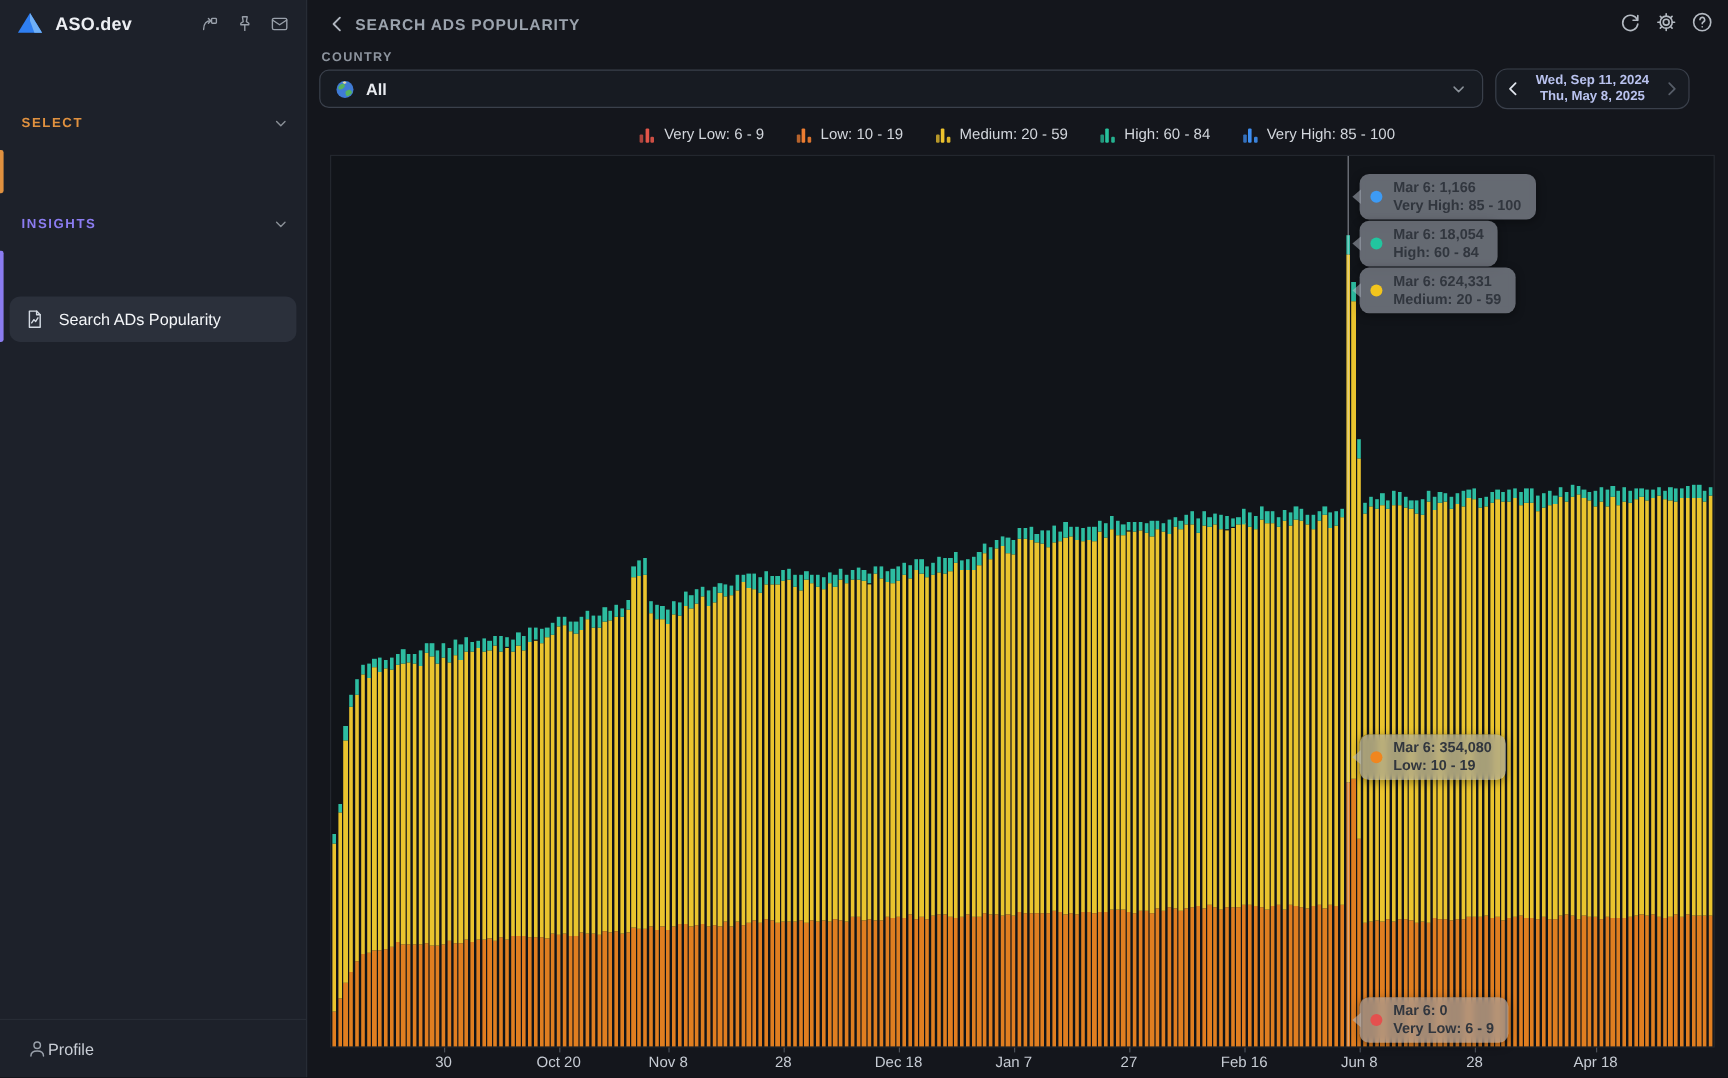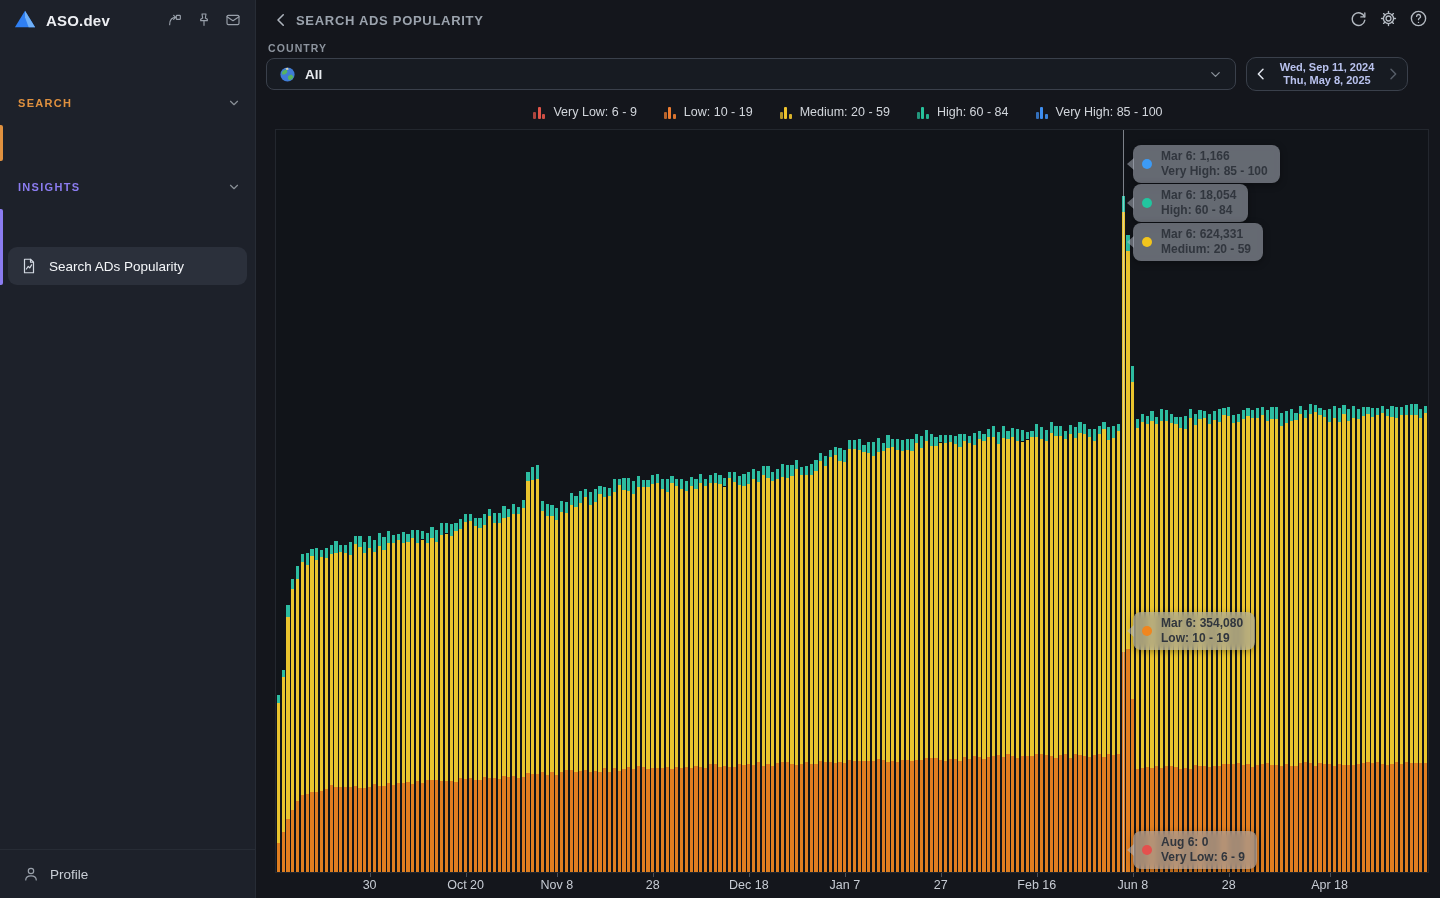--- a/index.html
+++ b/index.html
@@ -27,21 +27,21 @@
   .sb-item.active { background:#2b303b; color:#f4f6f9; }
   .sb-item.active svg { stroke:#d3d9e2; }
   .it-store { top:125px; }
   .it-anomaly { top:209px; }
   .it-search { top:247px; height:38px; }
 
   .accent { position:absolute; left:0; width:3px; border-radius:0 2px 2px 0; }
   .accent-tools { top:125px; height:36px; }
   .accent-insights { top:209px; height:76px; }
 
-  .sb-footer { position:absolute; left:0; right:0; bottom:0; height:49px; border-top:1px solid #272c35; display:flex; align-items:center; padding:0 22px; gap:10px; color:#c9ced6; font-size:13.5px; cursor:pointer; }
+  .sb-footer { position:absolute; left:0; right:0; bottom:0; height:49px; border-top:1px solid #272c35; display:flex; align-items:center; padding:0 22px; gap:0; color:#c9ced6; font-size:13.5px; cursor:pointer; }
   .sb-footer svg { width:18px; height:18px; stroke:#9aa1ab; fill:none; stroke-width:1.6; stroke-linecap:round; stroke-linejoin:round; }
 
   
   .crumb { position:absolute; left:272px; top:10px; height:20px; display:flex; align-items:center; gap:6px; }
   .crumb .back { width:18px; height:18px; stroke:#aeb4bd; fill:none; stroke-width:2.1; stroke-linecap:round; stroke-linejoin:round; cursor:pointer; }
   .crumb .ttl { font-size:13px; font-weight:600; letter-spacing:.7px; color:#9ba3ad; }
   .top-icons { position:absolute; right:12px; top:9px; display:flex; align-items:center; gap:11px; color:#b4bac2; }
   .top-icons svg { width:19px; height:19px; stroke:currentColor; fill:none; stroke-width:1.7; stroke-linecap:round; stroke-linejoin:round; cursor:pointer; }
 
   .country-lab { position:absolute; left:268px; top:42px; font-size:10.5px; font-weight:600; letter-spacing:1.1px; color:#8d949e; }
@@ -102,21 +102,21 @@
           </svg>
         <svg viewBox="0 0 24 24">
             <rect x="3" y="5" width="18" height="14" rx="2"></rect>
             <polyline points="3 7 12 13 21 7"></polyline>
           </svg>
       </span>
     </div>
 
 
     <div class="sb-sec sec-tools">
-      <span>SEARCH</span>
+      <span>SELECT</span>
       <svg viewBox="0 0 24 24">
           <polyline points="6 9 12 15 18 9"></polyline>
         </svg>
     </div>
     <div class="accent accent-tools" style="background: rgb(224, 145, 63);"></div>
 
     <div class="sb-sec sec-insights">
       <span>INSIGHTS</span>
       <svg viewBox="0 0 24 24">
           <polyline points="6 9 12 15 18 9"></polyline>
@@ -1485,16 +1485,16 @@
       <div>Mar 6: 624,331</div>
       <div>Medium: 20 - 59</div>
     </div>
     <div class="tip" style="left: 1133px; top: 612px;">
       <span class="dot" style="background: rgb(240, 134, 31);"></span>
       <div>Mar 6: 354,080</div>
       <div>Low: 10 - 19</div>
     </div>
     <div class="tip" style="left: 1133px; top: 831px;">
       <span class="dot" style="background: rgb(228, 80, 78);"></span>
-      <div>Aug 6: 0</div>
+      <div>Mar 6: 0</div>
       <div>Very Low: 6 - 9</div>
     </div>
   </div>
 
 </body></html>

